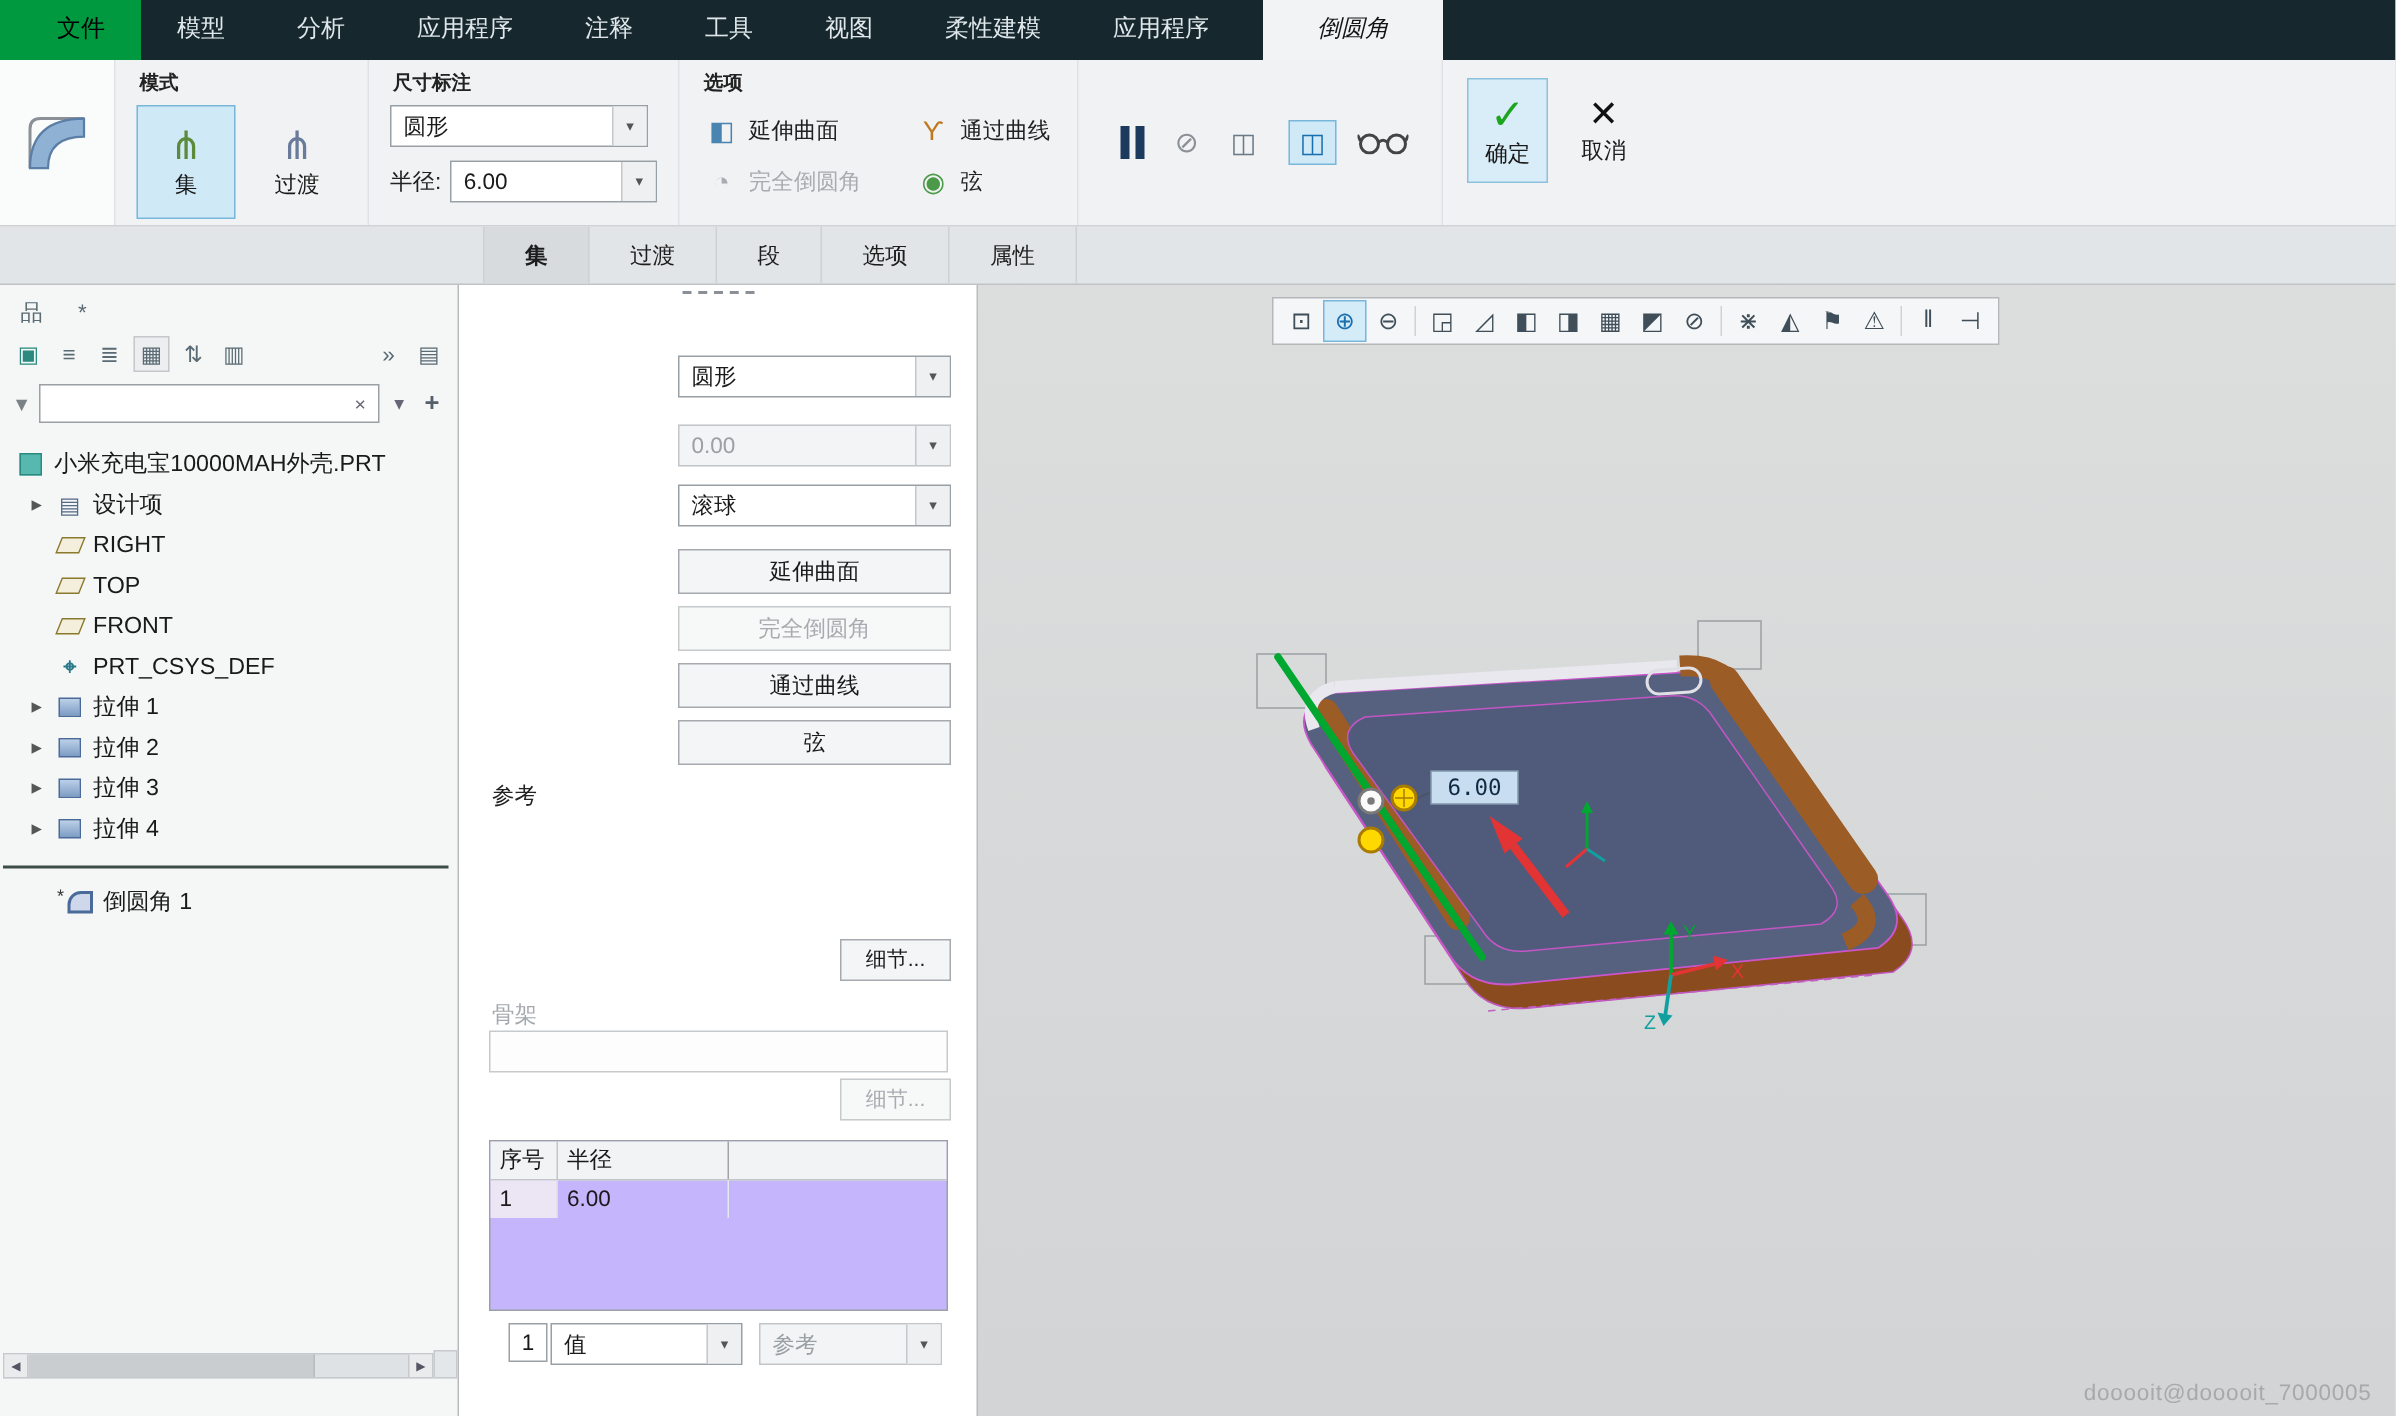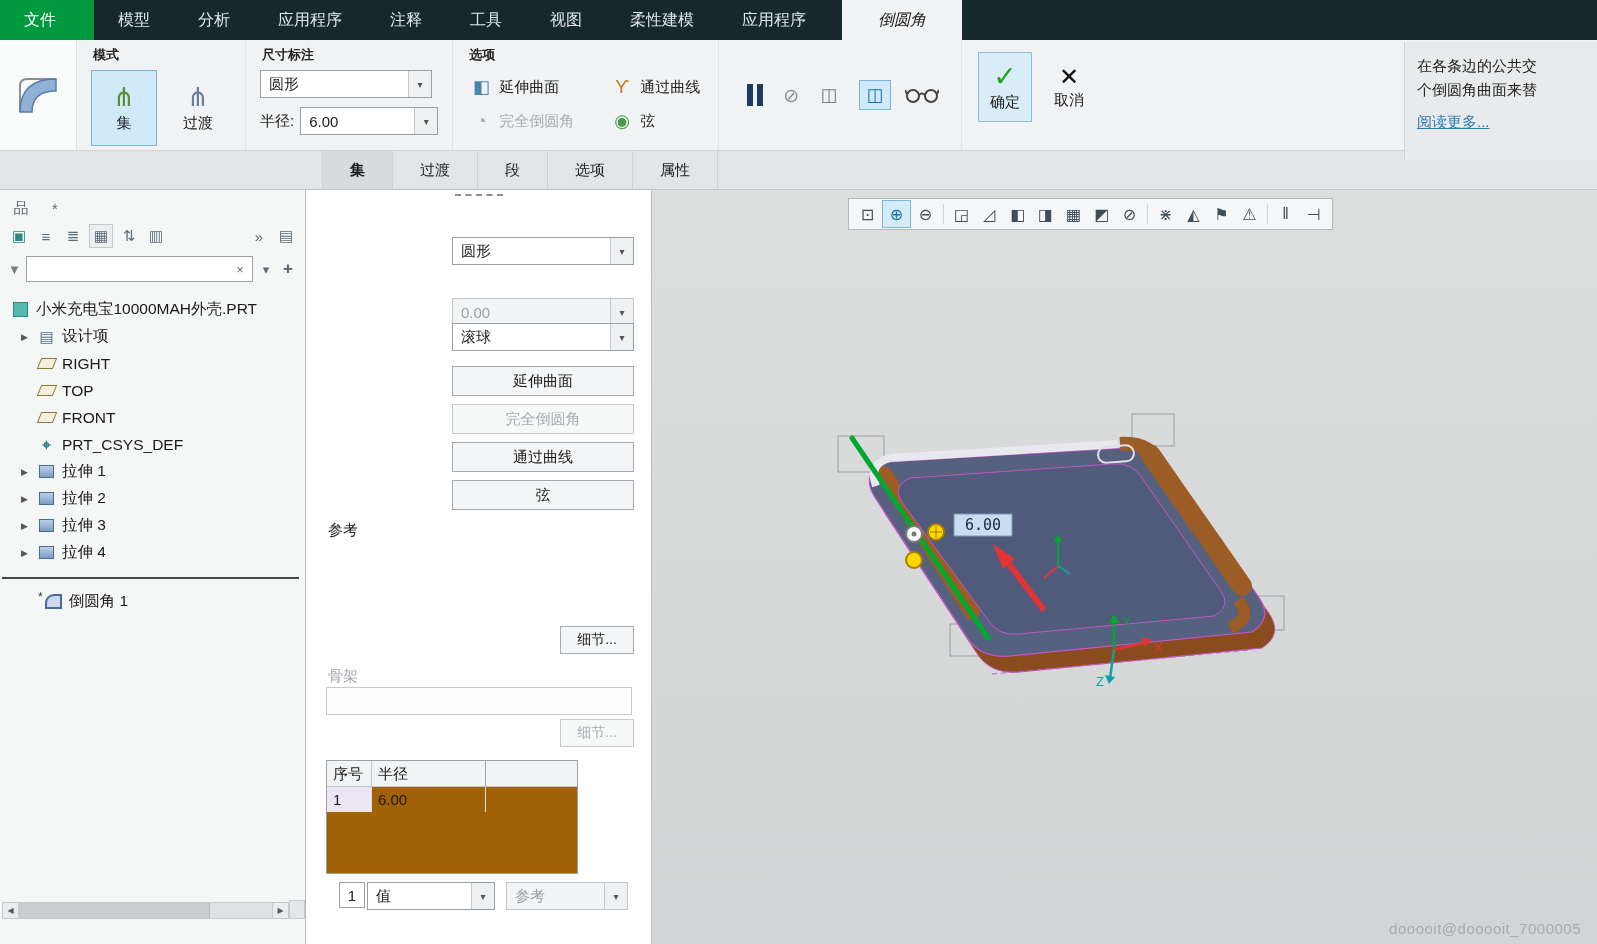--- a/index.html
+++ b/index.html
@@ -2,21 +2,21 @@
 <html><head>
 <meta charset="utf-8">
 <style>
   html,body{margin:0;padding:0;}
   .app{position:relative;width:1597px;height:944px;background:#d9dadb;
        font-family:"Liberation Sans","DejaVu Sans",sans-serif;overflow:hidden;color:#1a1a1a;}
 
   
   .menubar{display:flex;height:40px;background:#16272e;}
   .mtab{padding:0 24px;line-height:40px;color:#dfe7ea;font-size:16px;cursor:pointer;}
-  .mtab.file{background:#00993f;color:#ffffff;min-width:46px;text-align:left;}
+  .mtab.file{background:#00993f;color:#000000;min-width:46px;text-align:right;}
   .mtab.active{background:#f2f3f4;color:#151515;font-style:italic;margin-left:12px;padding:0 36px;}
   .menubar-fill{flex:1;}
 
   
   .ribbon{position:relative;height:110px;background:#f1f2f3;display:flex;border-bottom:1px solid #cfd2d4;}
   .ribbon-left{width:76px;background:#fafbfb;display:flex;align-items:center;justify-content:center;}
   .rgroup{padding:4px 14px 0;border-left:1px solid #e0e3e5;}
   .glabel{font-size:13px;font-weight:bold;color:#222;margin:2px 0 6px 2px;}
   .modebtns{display:flex;gap:8px;}
   .bigbtn{width:64px;height:74px;display:flex;flex-direction:column;align-items:center;justify-content:center;gap:4px;
@@ -114,21 +114,21 @@
   .dbtn.dis{color:#a8acb0;background:#f7f8f8;border-color:#c6cacc;cursor:default;}
   .dlabel{position:absolute;left:22px;font-size:15px;color:#222;}
   .dlabel.dis{color:#a4a8ac;}
   .refbox{position:absolute;left:20px;top:352px;width:306px;height:80px;background:#e6f2da;border:1px solid #b9bdbf;
           box-sizing:border-box;padding:5px 8px;cursor:pointer;}
   .spinebox{position:absolute;left:20px;top:497px;width:306px;height:28px;border:1px solid #c6cacc;
           background:#fdfdfd;box-sizing:border-box;}
   .smallbtn{position:absolute;left:254px;width:72px;height:26px;border:1px solid #a6aaae;background:#f4f5f6;
           display:flex;align-items:center;justify-content:center;font-size:14px;cursor:pointer;}
   .smallbtn.dis{color:#a8acb0;border-color:#c6cacc;background:#f7f8f8;cursor:default;}
-  .rtable{position:absolute;left:20px;top:570px;width:252px;height:114px;border:1px solid #9aa0a4;background:#a16207;
+  .rtable{position:absolute;left:20px;top:570px;width:306px;height:114px;border:1px solid #9aa0a4;background:#c4b5fd;
           box-sizing:border-box;}
   .thead{display:flex;height:25px;line-height:25px;background:#f2f3f4;border-bottom:1px solid #c2c6c8;}
   .th1{width:45px;border-right:1px solid #c2c6c8;padding-left:6px;box-sizing:border-box;}
   .th2{width:114px;border-right:1px solid #a3a3a3;padding-left:6px;box-sizing:border-box;}
   .trow{display:flex;height:25px;line-height:25px;}
   .td1{width:45px;background:#ece6f4;border-right:1px solid #d9dde1;padding-left:6px;box-sizing:border-box;}
   .td2{width:114px;border-right:1px solid #e6e8ea;padding-left:6px;box-sizing:border-box;}
   .fidx{position:absolute;left:33px;top:692px;width:26px;height:26px;border:1px solid #9aa0a4;text-align:center;
         line-height:26px;background:#fff;box-sizing:border-box;}
   .fval{left:61px;top:692px;position:absolute;width:118px;}
@@ -251,25 +251,20 @@
       <div class="stackbtn ok">
         <span class="okcheck">✓</span>
         <span>确定</span>
       </div>
       <div class="stackbtn">
         <span class="cancelx">✕</span>
         <span>取消</span>
       </div>
     </div>
 
-    <div class="help">
-      <div>在各条边的公共交</div>
-      <div>个倒圆角曲面来替</div>
-      <span class="morelink">阅读更多...</span>
-    </div>
   </div>
 
   <div class="tabrow">
     <div class="ttab active">集</div>
     <div class="ttab">过渡</div>
     <div class="ttab">段</div>
     <div class="ttab">选项</div>
     <div class="ttab">属性</div>
   </div>
 
@@ -387,21 +382,21 @@
     </aside>
 
     <section class="dash">
       <div class="collapse-dash"></div>
 
 
       <div class="dctl dselect" style="top:47px">
         <span>圆形</span>
         <span class="arrowbox">▾</span>
       </div>
-      <div class="dctl dselect dis" style="top:108px">
+      <div class="dctl dselect dis" style="top:93px">
         <span>0.00</span>
         <span class="arrowbox">▾</span>
       </div>
       <div class="dctl dselect" style="top:133px">
         <span>滚球</span>
         <span class="arrowbox">▾</span>
       </div>
       <div class="dctl dbtn" style="top:176px">延伸曲面</div>
       <div class="dctl dbtn dis" style="top:214px">完全倒圆角</div>
       <div class="dctl dbtn" style="top:252px">通过曲线</div>

